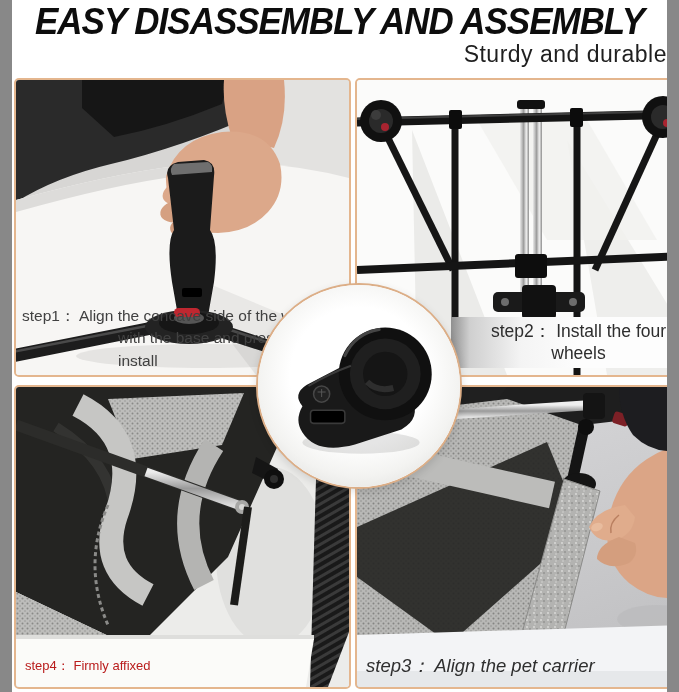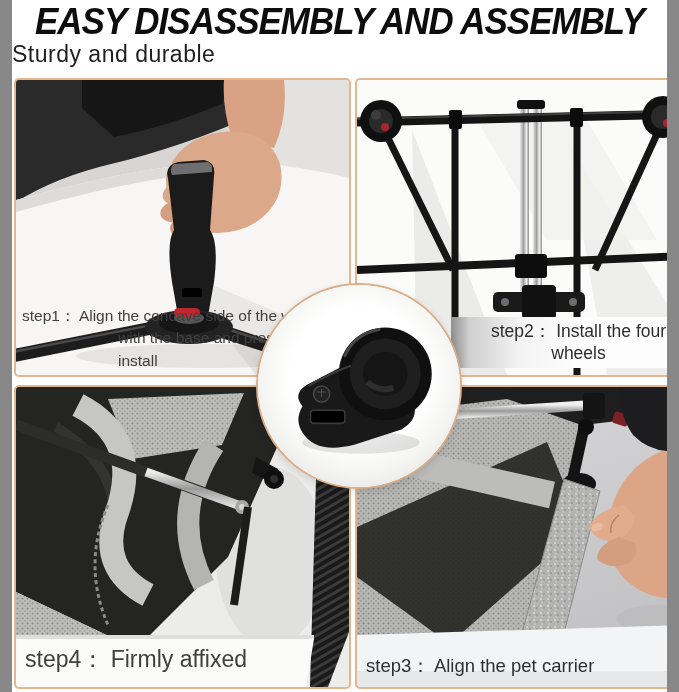--- a/index.html
+++ b/index.html
@@ -15,21 +15,21 @@
     position:relative;width:655px;height:692px;background:var(--bg);
     overflow:hidden;font-family:"Liberation Sans",sans-serif;margin:0 auto;
   }
   .title{
     position:absolute;top:1px;left:0;width:100%;text-align:center;
     font-weight:bold;font-style:italic;font-size:36px;letter-spacing:-1px;
     color:var(--title-color);transform:scaleX(0.97);transform-origin:center;
     white-space:nowrap;
   }
   .subtitle{
-    position:absolute;top:41px;left:0;width:100%;text-align:left;
+    position:absolute;top:41px;left:0;width:100%;text-align:right;
     font-size:23px;color:#1f1f1f;letter-spacing:0.5px;
   }
   .panel{
     position:absolute;border:2px solid var(--panel-border);border-radius:5px;
     overflow:hidden;box-sizing:border-box;background:#f5f5f3;
   }
   #panel-step1{left:2px;top:78px;width:337px;height:299px;}
   #panel-step2{left:343px;top:78px;width:334px;height:299px;}
   #panel-step4{left:2px;top:385px;width:337px;height:304px;}
   #panel-step3{left:343px;top:385px;width:334px;height:304px;}
@@ -38,22 +38,22 @@
     position:absolute;color:var(--caption-color);z-index:3;
     font-family:"Liberation Sans",sans-serif;
   }
   .cap1{left:6px;bottom:3px;width:310px;font-size:15.5px;line-height:1.45;color:#414141;}
   .cap1 .l2{padding-left:96px;}
   .cap2{
     left:94px;right:3px;bottom:7px;font-size:17.5px;color:#2e2e2e;
     background:linear-gradient(90deg,#8f8f8f 0%,#cfcfcf 8%,#f4f4f4 30%,#fdfdfd 55%);
     padding:2px 8px 4px 30px;text-align:center;
   }
-  .cap4{left:9px;bottom:12px;font-size:23px;color:#404040;}
-  .cap3{left:9px;bottom:8px;font-size:18.5px;line-height:1.4;color:#2f2f2f;}
+  .cap4{left:9px;bottom:12px;font-size:13px;color:#b91c1c;}
+  .cap3{left:9px;bottom:8px;font-size:18.5px;line-height:1.4;color:#2f2f2f;font-style:italic;}
   .cap3 .l2{padding-left:38px;}
   .inset{
     position:absolute;left:244px;top:283px;width:202px;height:202px;
     border-radius:50%;border:2px solid #dcae87;overflow:hidden;z-index:5;
     background:#fff;box-shadow:0 3px 9px rgba(0,0,0,0.12);
   }
   .inset svg{width:100%;height:100%;display:block;}
 </style>
 </head>
 <body>

